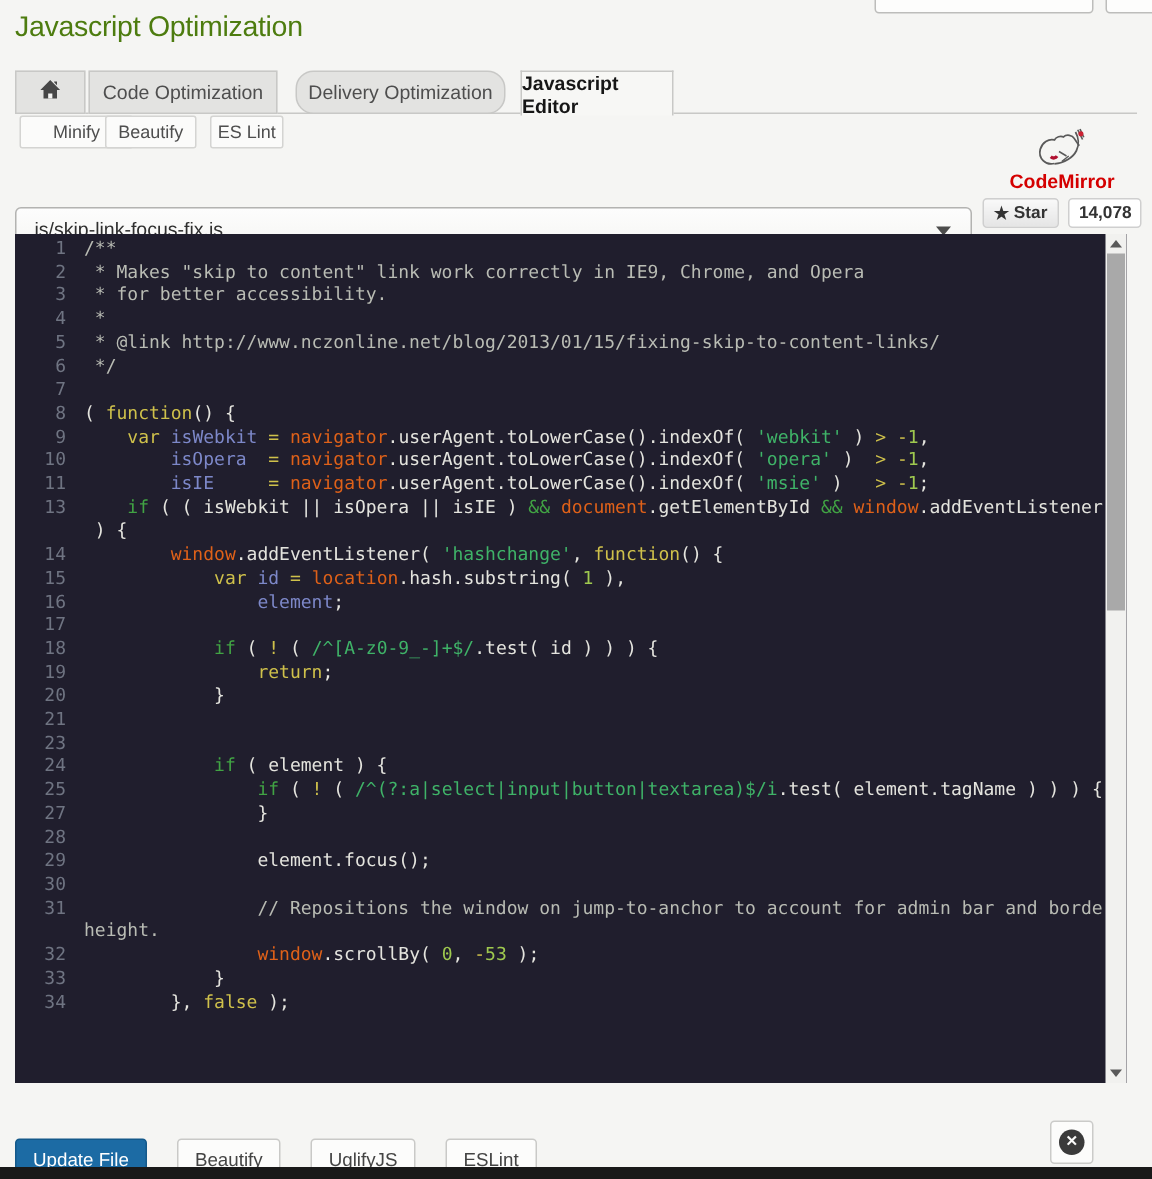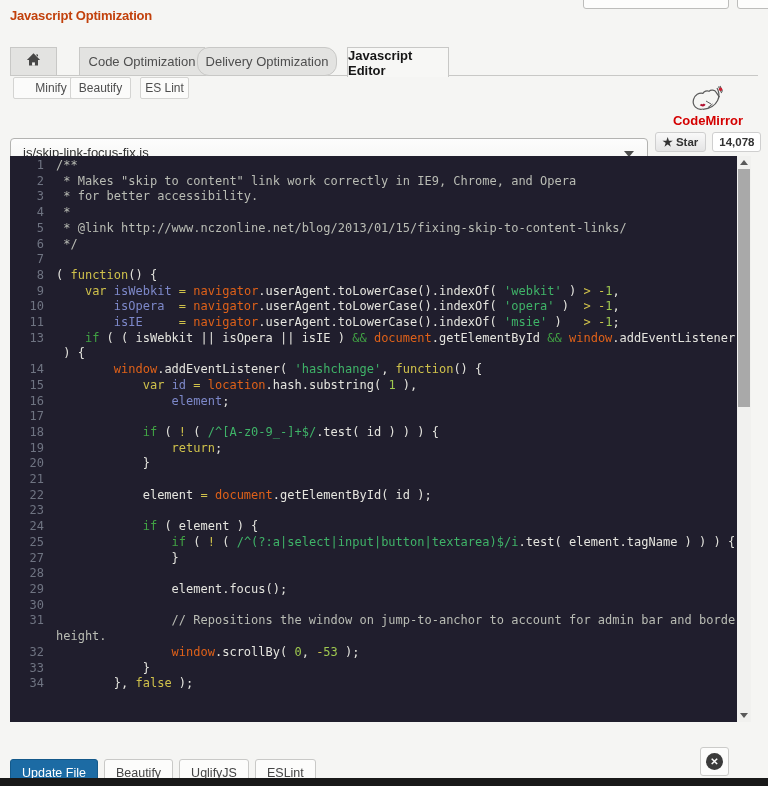--- a/index.html
+++ b/index.html
@@ -9,30 +9,30 @@
     font-family:"Liberation Sans", sans-serif;
     -webkit-font-smoothing:antialiased;
   }
   
   .top-partial{position:absolute;top:-8px;height:15px;background:#fdfdfc;
     border:1px solid #bdbdbb;border-radius:3px;}
   .tp1{left:583px;width:144px;}
   .tp2{left:737px;width:60px;}
 
   
-  .page-title{position:absolute;left:10px;top:8px;font-size:13px;font-weight:700;
-    color:#c2410c;letter-spacing:-0.2px;}
+  .page-title{position:absolute;left:10px;top:8px;font-size:19px;font-weight:400;
+    color:#4d7c0f;letter-spacing:-0.2px;}
 
   
   .tabs-divider{position:absolute;left:10px;right:10px;top:75px;height:1px;background:#c8c8c6;z-index:1;}
   .tab{position:absolute;top:47px;height:29px;box-sizing:border-box;z-index:2;
     background:#e3e3e1;border:1px solid #c8c8c6;color:#4e4e4e;font-size:13px;
     display:flex;align-items:center;justify-content:center;cursor:pointer;}
   .tab-home{left:10px;width:47px;}
-  .tab-1{left:59px;width:126px;margin-left:20px;}
+  .tab-1{left:59px;width:126px;}
   .tab-2{left:197px;width:140px;border-radius:12px;}
   .tab-active{left:347px;width:102px;height:30px;background:#f7f7f5;border-bottom:none;
     font-weight:700;color:#161616;z-index:3;}
 
   
   .subtab{position:absolute;top:77px;height:22px;box-sizing:border-box;z-index:2;
     background:#fbfbfa;border:1px solid #d4d4d2;border-radius:2px;color:#4e4e4e;
     font-size:12px;display:flex;align-items:center;justify-content:center;cursor:pointer;}
   .st0{left:13px;width:76px;}
   .st1{left:70px;width:61px;}
@@ -75,21 +75,21 @@
   .tk-def{color:var(--tk-def,#7d88c9);}
   
   .scrollbar{position:absolute;right:0;top:0;bottom:0;width:14px;background:#f1f1ef;}
   .sb-up,.sb-down{position:absolute;left:3px;width:0;height:0;
     border-left:4px solid transparent;border-right:4px solid transparent;}
   .sb-up{top:4px;border-bottom:5px solid #5a5a5a;}
   .sb-down{bottom:4px;border-top:5px solid #5a5a5a;}
   .sb-thumb{position:absolute;left:1px;right:1px;top:13px;height:238px;background:#a9a9a9;}
 
   
-  .footer{position:absolute;left:10px;top:759px;display:flex;gap:6px;}
+  .footer{position:absolute;left:10px;top:759px;display:flex;gap:20px;}
   .btn{height:27px;box-sizing:border-box;padding:0 11px;border-radius:3px;font-size:12.5px;
     display:flex;align-items:center;cursor:pointer;}
   .btn-primary{background:var(--primary-btn,#1c6ba4);border:1px solid #14598a;color:#fff;}
   .btn-secondary{background:#fcfcfb;border:1px solid #c9c9c7;color:#444;}
   .close-btn{position:absolute;left:700px;top:747px;width:29px;height:29px;box-sizing:border-box;
     background:#fcfcfb;border:1px solid #cbcbc9;border-radius:3px;
     display:flex;align-items:center;justify-content:center;cursor:pointer;}
   .close-circle{width:17px;height:17px;border-radius:50%;background:#3b3b3b;
     display:flex;align-items:center;justify-content:center;color:#fcfcfb;
     font-size:10px;font-weight:700;line-height:1;}
@@ -175,21 +175,20 @@
       <div class="cm-row"><span class="cm-gutter">13</span><span class="cm-line"><span class="tk-pln">    </span><span class="tk-cnd">if</span><span class="tk-pln"> ( ( isWebkit || isOpera || isIE ) </span><span class="tk-cnd">&amp;&amp;</span><span class="tk-pln"> </span><span class="tk-gbl">document</span><span class="tk-pln">.getElementById </span><span class="tk-cnd">&amp;&amp;</span><span class="tk-pln"> </span><span class="tk-gbl">window</span><span class="tk-pln">.addEventListener</span></span></div>
       <div class="cm-row"><span class="cm-gutter"></span><span class="cm-line"><span class="tk-pln"> ) {</span></span></div>
       <div class="cm-row"><span class="cm-gutter">14</span><span class="cm-line"><span class="tk-pln">        </span><span class="tk-gbl">window</span><span class="tk-pln">.addEventListener( </span><span class="tk-str">'hashchange'</span><span class="tk-pln">, </span><span class="tk-kwd">function</span><span class="tk-pln">() {</span></span></div>
       <div class="cm-row"><span class="cm-gutter">15</span><span class="cm-line"><span class="tk-pln">            </span><span class="tk-kwd">var</span><span class="tk-pln"> </span><span class="tk-def">id</span><span class="tk-pln"> </span><span class="tk-kwd">=</span><span class="tk-pln"> </span><span class="tk-gbl">location</span><span class="tk-pln">.hash.substring( </span><span class="tk-num">1</span><span class="tk-pln"> ),</span></span></div>
       <div class="cm-row"><span class="cm-gutter">16</span><span class="cm-line"><span class="tk-pln">                </span><span class="tk-def">element</span><span class="tk-pln">;</span></span></div>
       <div class="cm-row"><span class="cm-gutter">17</span><span class="cm-line"> </span></div>
       <div class="cm-row"><span class="cm-gutter">18</span><span class="cm-line"><span class="tk-pln">            </span><span class="tk-cnd">if</span><span class="tk-pln"> ( </span><span class="tk-kwd">!</span><span class="tk-pln"> ( </span><span class="tk-str">/^[A-z0-9_-]+$/</span><span class="tk-pln">.test( id ) ) ) {</span></span></div>
       <div class="cm-row"><span class="cm-gutter">19</span><span class="cm-line"><span class="tk-pln">                </span><span class="tk-kwd">return</span><span class="tk-pln">;</span></span></div>
       <div class="cm-row"><span class="cm-gutter">20</span><span class="cm-line"><span class="tk-pln">            }</span></span></div>
       <div class="cm-row"><span class="cm-gutter">21</span><span class="cm-line"> </span></div>
-      <div class="cm-row"><span class="cm-gutter">22</span><span class="cm-line"><span class="tk-pln">            element </span><span class="tk-kwd">=</span><span class="tk-pln"> </span><span class="tk-gbl">document</span><span class="tk-pln">.getElementById( id );</span></span></div>
       <div class="cm-row"><span class="cm-gutter">23</span><span class="cm-line"> </span></div>
       <div class="cm-row"><span class="cm-gutter">24</span><span class="cm-line"><span class="tk-pln">            </span><span class="tk-cnd">if</span><span class="tk-pln"> ( element ) {</span></span></div>
       <div class="cm-row"><span class="cm-gutter">25</span><span class="cm-line"><span class="tk-pln">                </span><span class="tk-cnd">if</span><span class="tk-pln"> ( </span><span class="tk-kwd">!</span><span class="tk-pln"> ( </span><span class="tk-str">/^(?:a|select|input|button|textarea)$/i</span><span class="tk-pln">.test( element.tagName ) ) ) {</span></span></div>
       <div class="cm-row"><span class="cm-gutter">27</span><span class="cm-line"><span class="tk-pln">                }</span></span></div>
       <div class="cm-row"><span class="cm-gutter">28</span><span class="cm-line"> </span></div>
       <div class="cm-row"><span class="cm-gutter">29</span><span class="cm-line"><span class="tk-pln">                element.focus();</span></span></div>
       <div class="cm-row"><span class="cm-gutter">30</span><span class="cm-line"> </span></div>
       <div class="cm-row"><span class="cm-gutter">31</span><span class="cm-line"><span class="tk-pln">                </span><span class="tk-com">// Repositions the window on jump-to-anchor to account for admin bar and border</span></span></div>
       <div class="cm-row"><span class="cm-gutter"></span><span class="cm-line"><span class="tk-com">height.</span></span></div>
       <div class="cm-row"><span class="cm-gutter">32</span><span class="cm-line"><span class="tk-pln">                </span><span class="tk-gbl">window</span><span class="tk-pln">.scrollBy( </span><span class="tk-num">0</span><span class="tk-pln">, </span><span class="tk-kwd">-</span><span class="tk-num">53</span><span class="tk-pln"> );</span></span></div>

